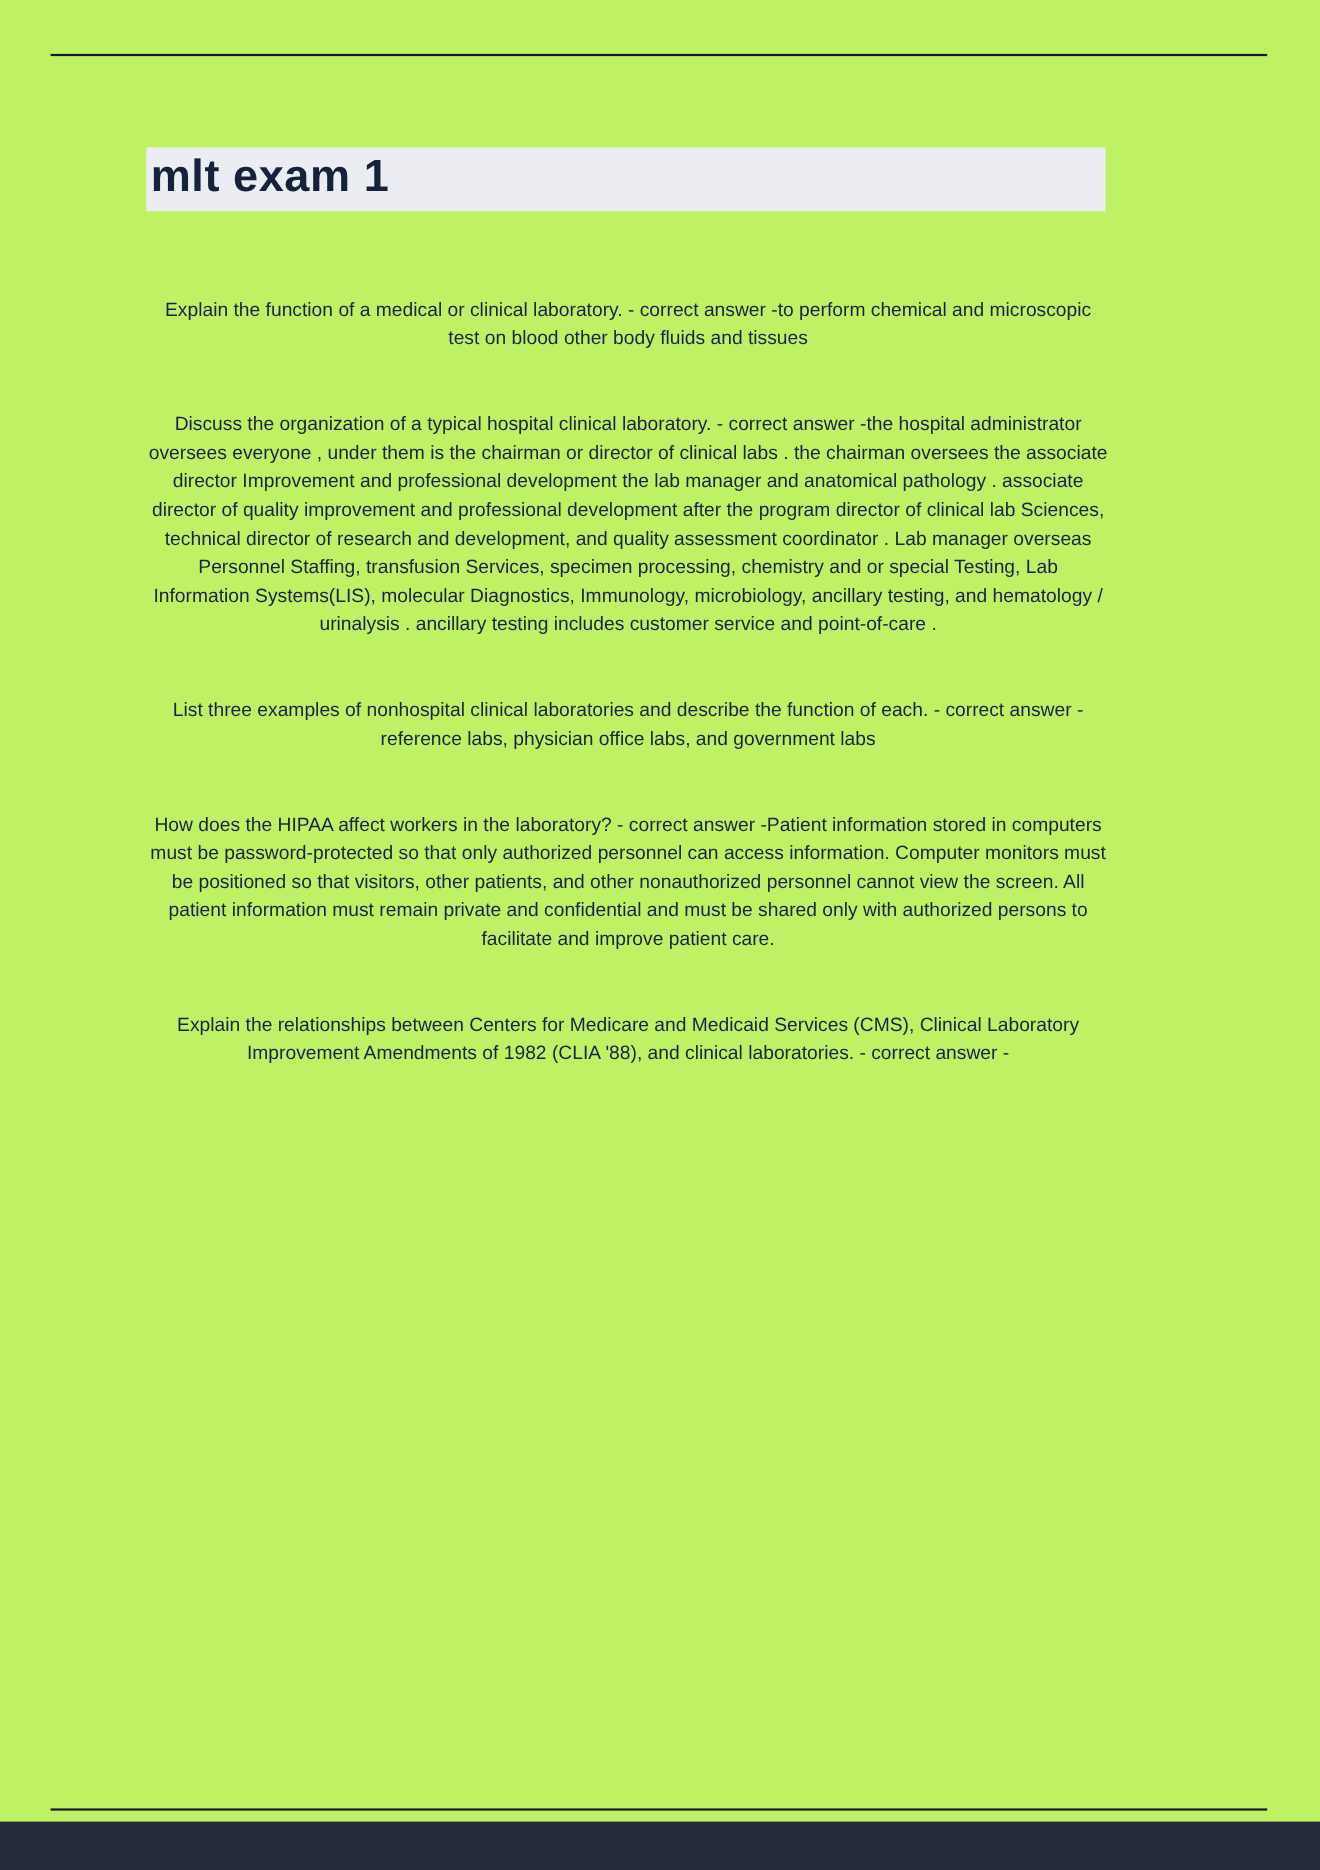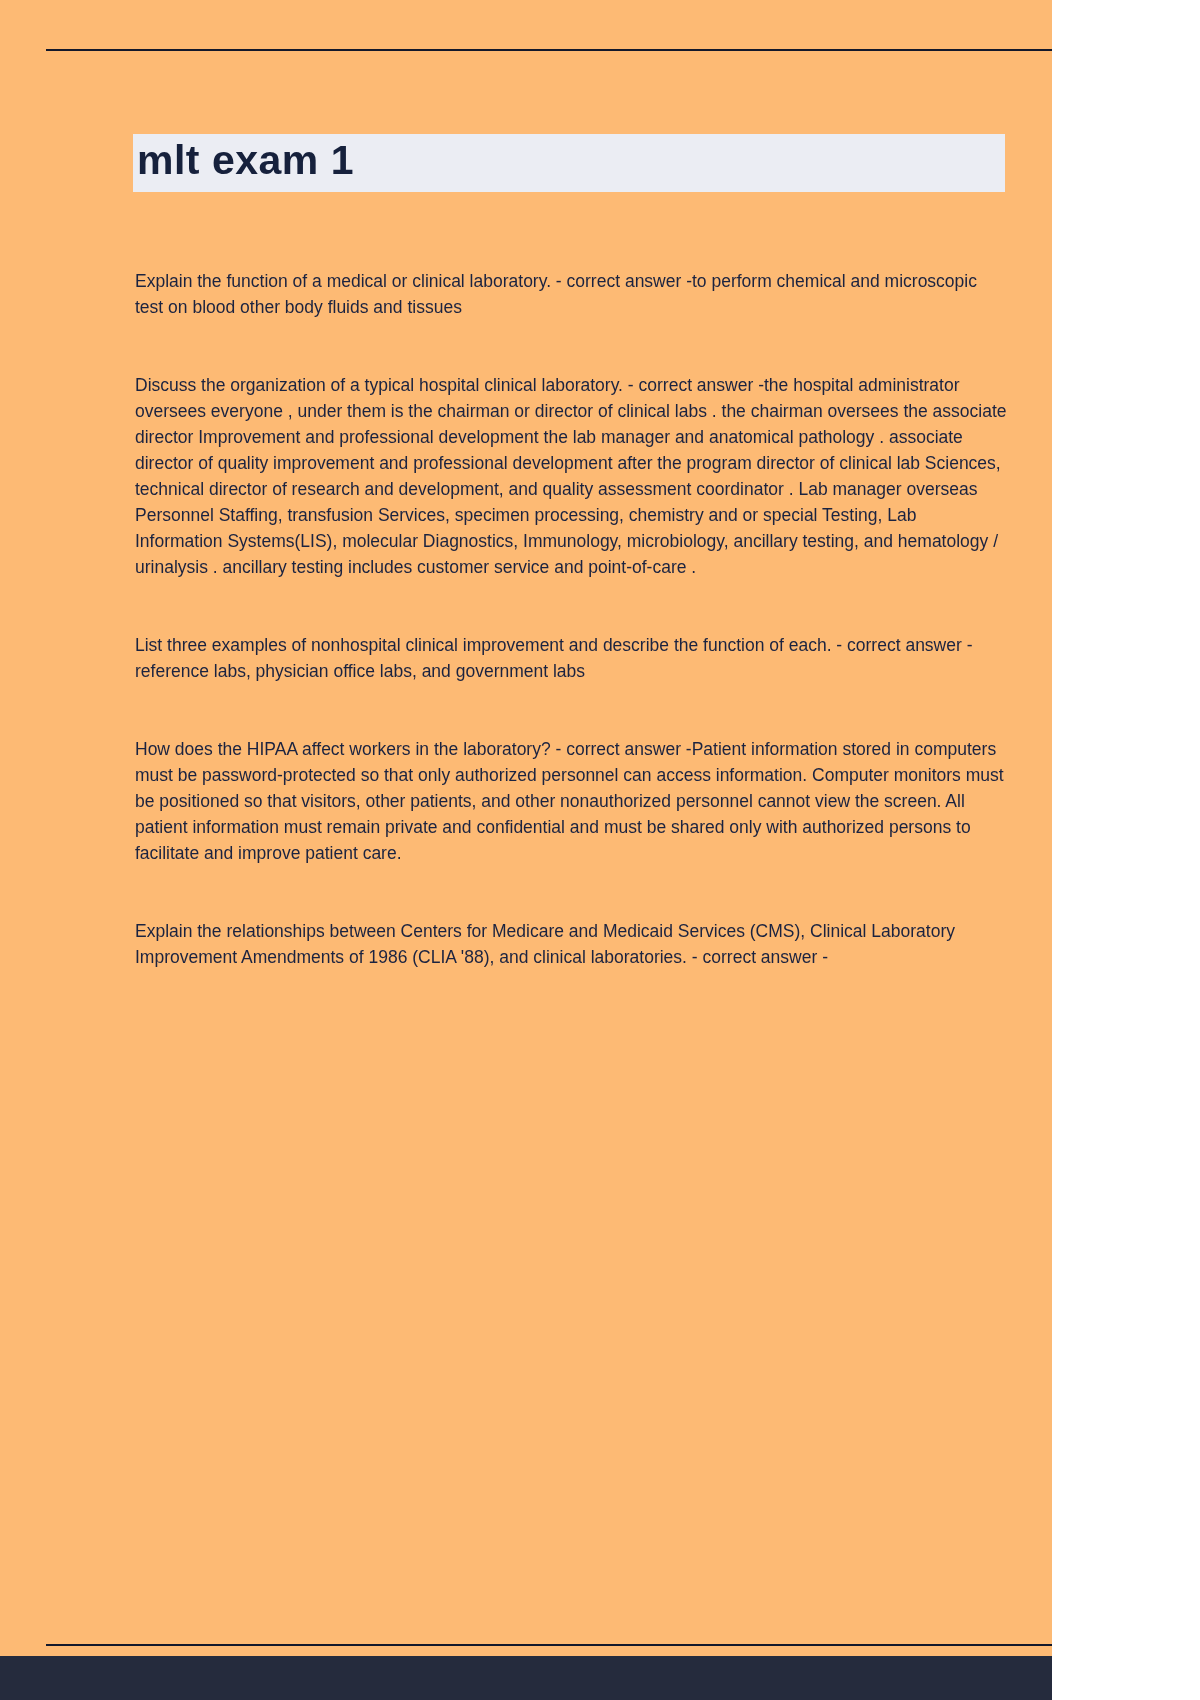--- a/index.html
+++ b/index.html
@@ -2,23 +2,23 @@
 <html><head>
 <meta charset="utf-8">
 <style>
   html, body {
     margin: 0;
     padding: 0;
     background: #ffffff;
   }
   .page {
     position: relative;
-    width: 1052px;
+    width: 1200px;
     height: 1700px;
-    background: #fdba74;
+    background: #bef264;
     font-family: "Liberation Sans", sans-serif;
     overflow: hidden;
   }
   .top-rule {
     position: absolute;
     top: 49px;
     left: 46px;
     width: 1106px;
     border-top: 2px solid #13182b;
   }
@@ -40,21 +40,21 @@
     position: absolute;
     top: 268px;
     left: 135px;
     width: 872px;
   }
   .para {
     margin: 0 0 52px 0;
     color: #1b2340;
     font-size: 17.5px;
     line-height: 26px;
-    text-align: left;
+    text-align: center;
   }
   .bottom-rule {
     position: absolute;
     top: 1644px;
     left: 46px;
     width: 1106px;
     border-top: 2px solid #13182b;
   }
   .footer-bar {
     position: absolute;
@@ -69,20 +69,20 @@
 <body>
 
 <div class="page">
   <div class="top-rule"></div>
 
   <h1 class="title">mlt exam 1</h1>
 
   <div class="content">
     <p class="para">Explain the function of a medical or clinical laboratory. - correct answer -to perform chemical and microscopic test on blood other body fluids and tissues</p>
     <p class="para">Discuss the organization of a typical hospital clinical laboratory. - correct answer -the hospital administrator oversees everyone , under them is the chairman or director of clinical labs . the chairman oversees the associate director Improvement and professional development the lab manager and anatomical pathology . associate director of quality improvement and professional development after the program director of clinical lab Sciences, technical director of research and development, and quality assessment coordinator . Lab manager overseas Personnel Staffing, transfusion Services, specimen processing, chemistry and or special Testing, Lab Information Systems(LIS), molecular Diagnostics, Immunology, microbiology, ancillary testing, and hematology / urinalysis . ancillary testing includes customer service and point-of-care .</p>
-    <p class="para">List three examples of nonhospital clinical improvement and describe the function of each. - correct answer -reference labs, physician office labs, and government labs</p>
+    <p class="para">List three examples of nonhospital clinical laboratories and describe the function of each. - correct answer -reference labs, physician office labs, and government labs</p>
     <p class="para">How does the HIPAA affect workers in the laboratory? - correct answer -Patient information stored in computers must be password-protected so that only authorized personnel can access information. Computer monitors must be positioned so that visitors, other patients, and other nonauthorized personnel cannot view the screen. All patient information must remain private and confidential and must be shared only with authorized persons to facilitate and improve patient care.</p>
-    <p class="para">Explain the relationships between Centers for Medicare and Medicaid Services (CMS), Clinical Laboratory Improvement Amendments of 1986 (CLIA '88), and clinical laboratories. - correct answer -</p>
+    <p class="para">Explain the relationships between Centers for Medicare and Medicaid Services (CMS), Clinical Laboratory Improvement Amendments of 1982 (CLIA '88), and clinical laboratories. - correct answer -</p>
   </div>
 
   <div class="bottom-rule"></div>
   <div class="footer-bar"></div>
 </div>
 
 </body></html>

